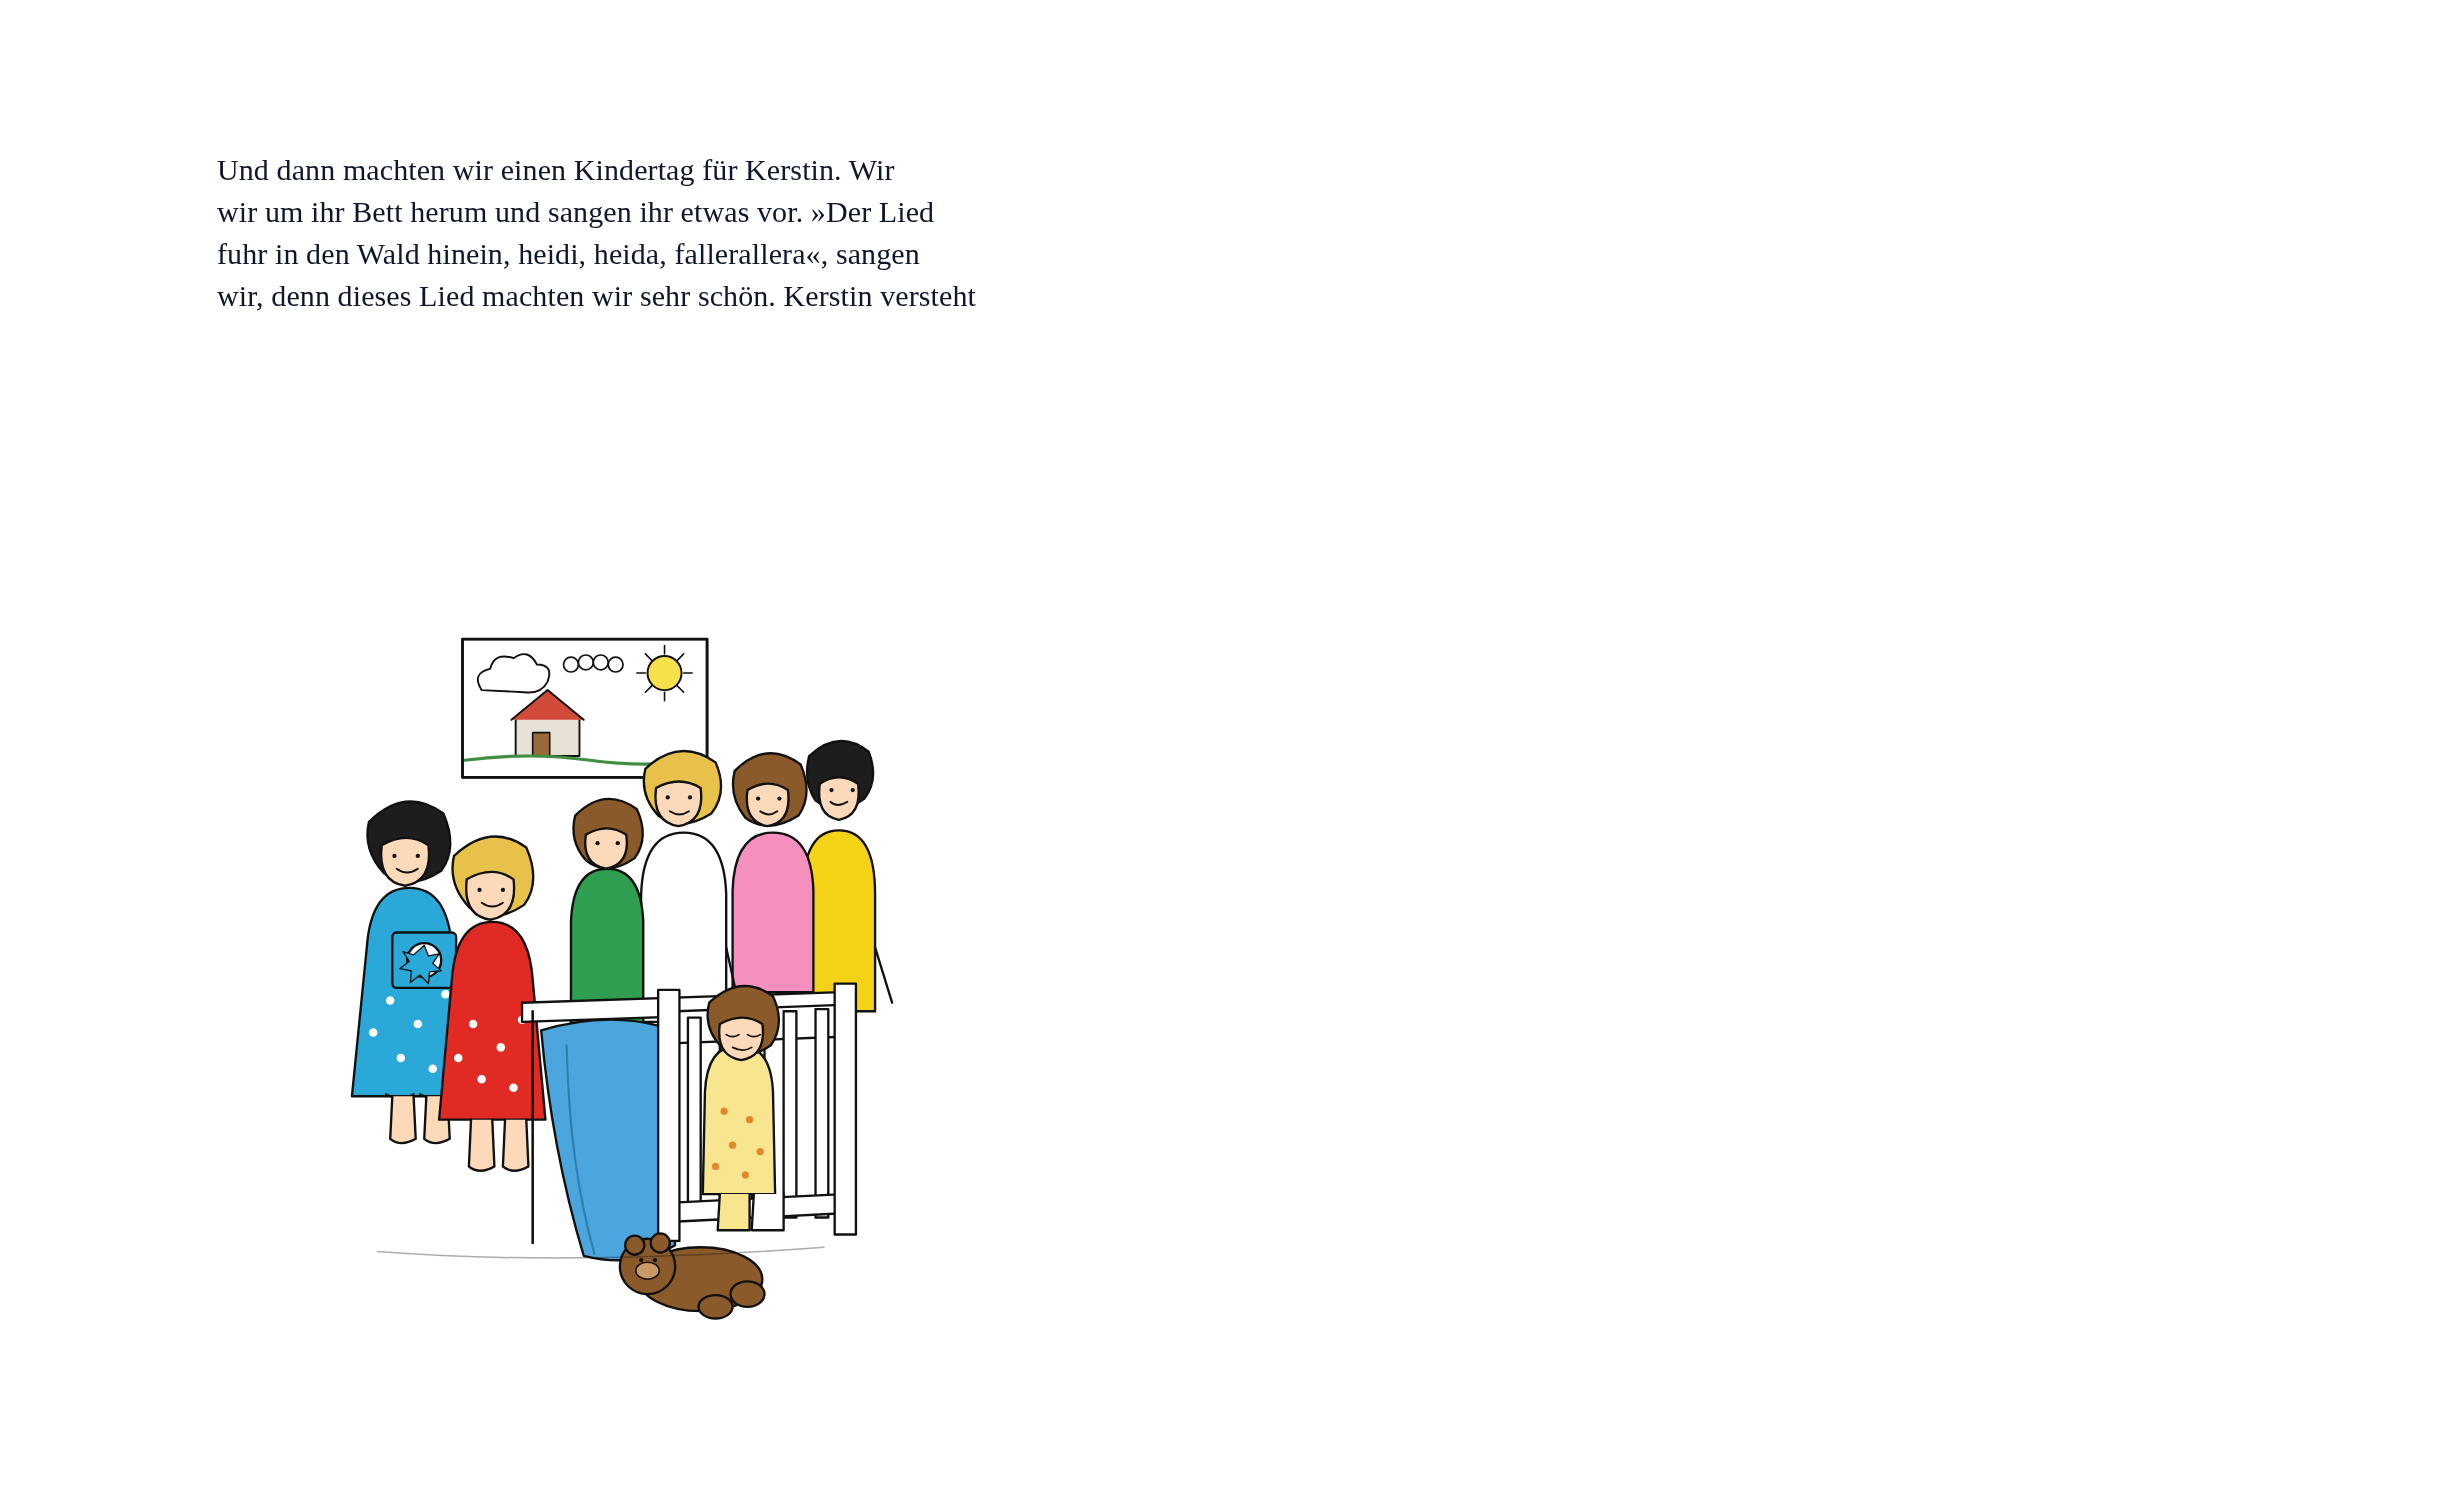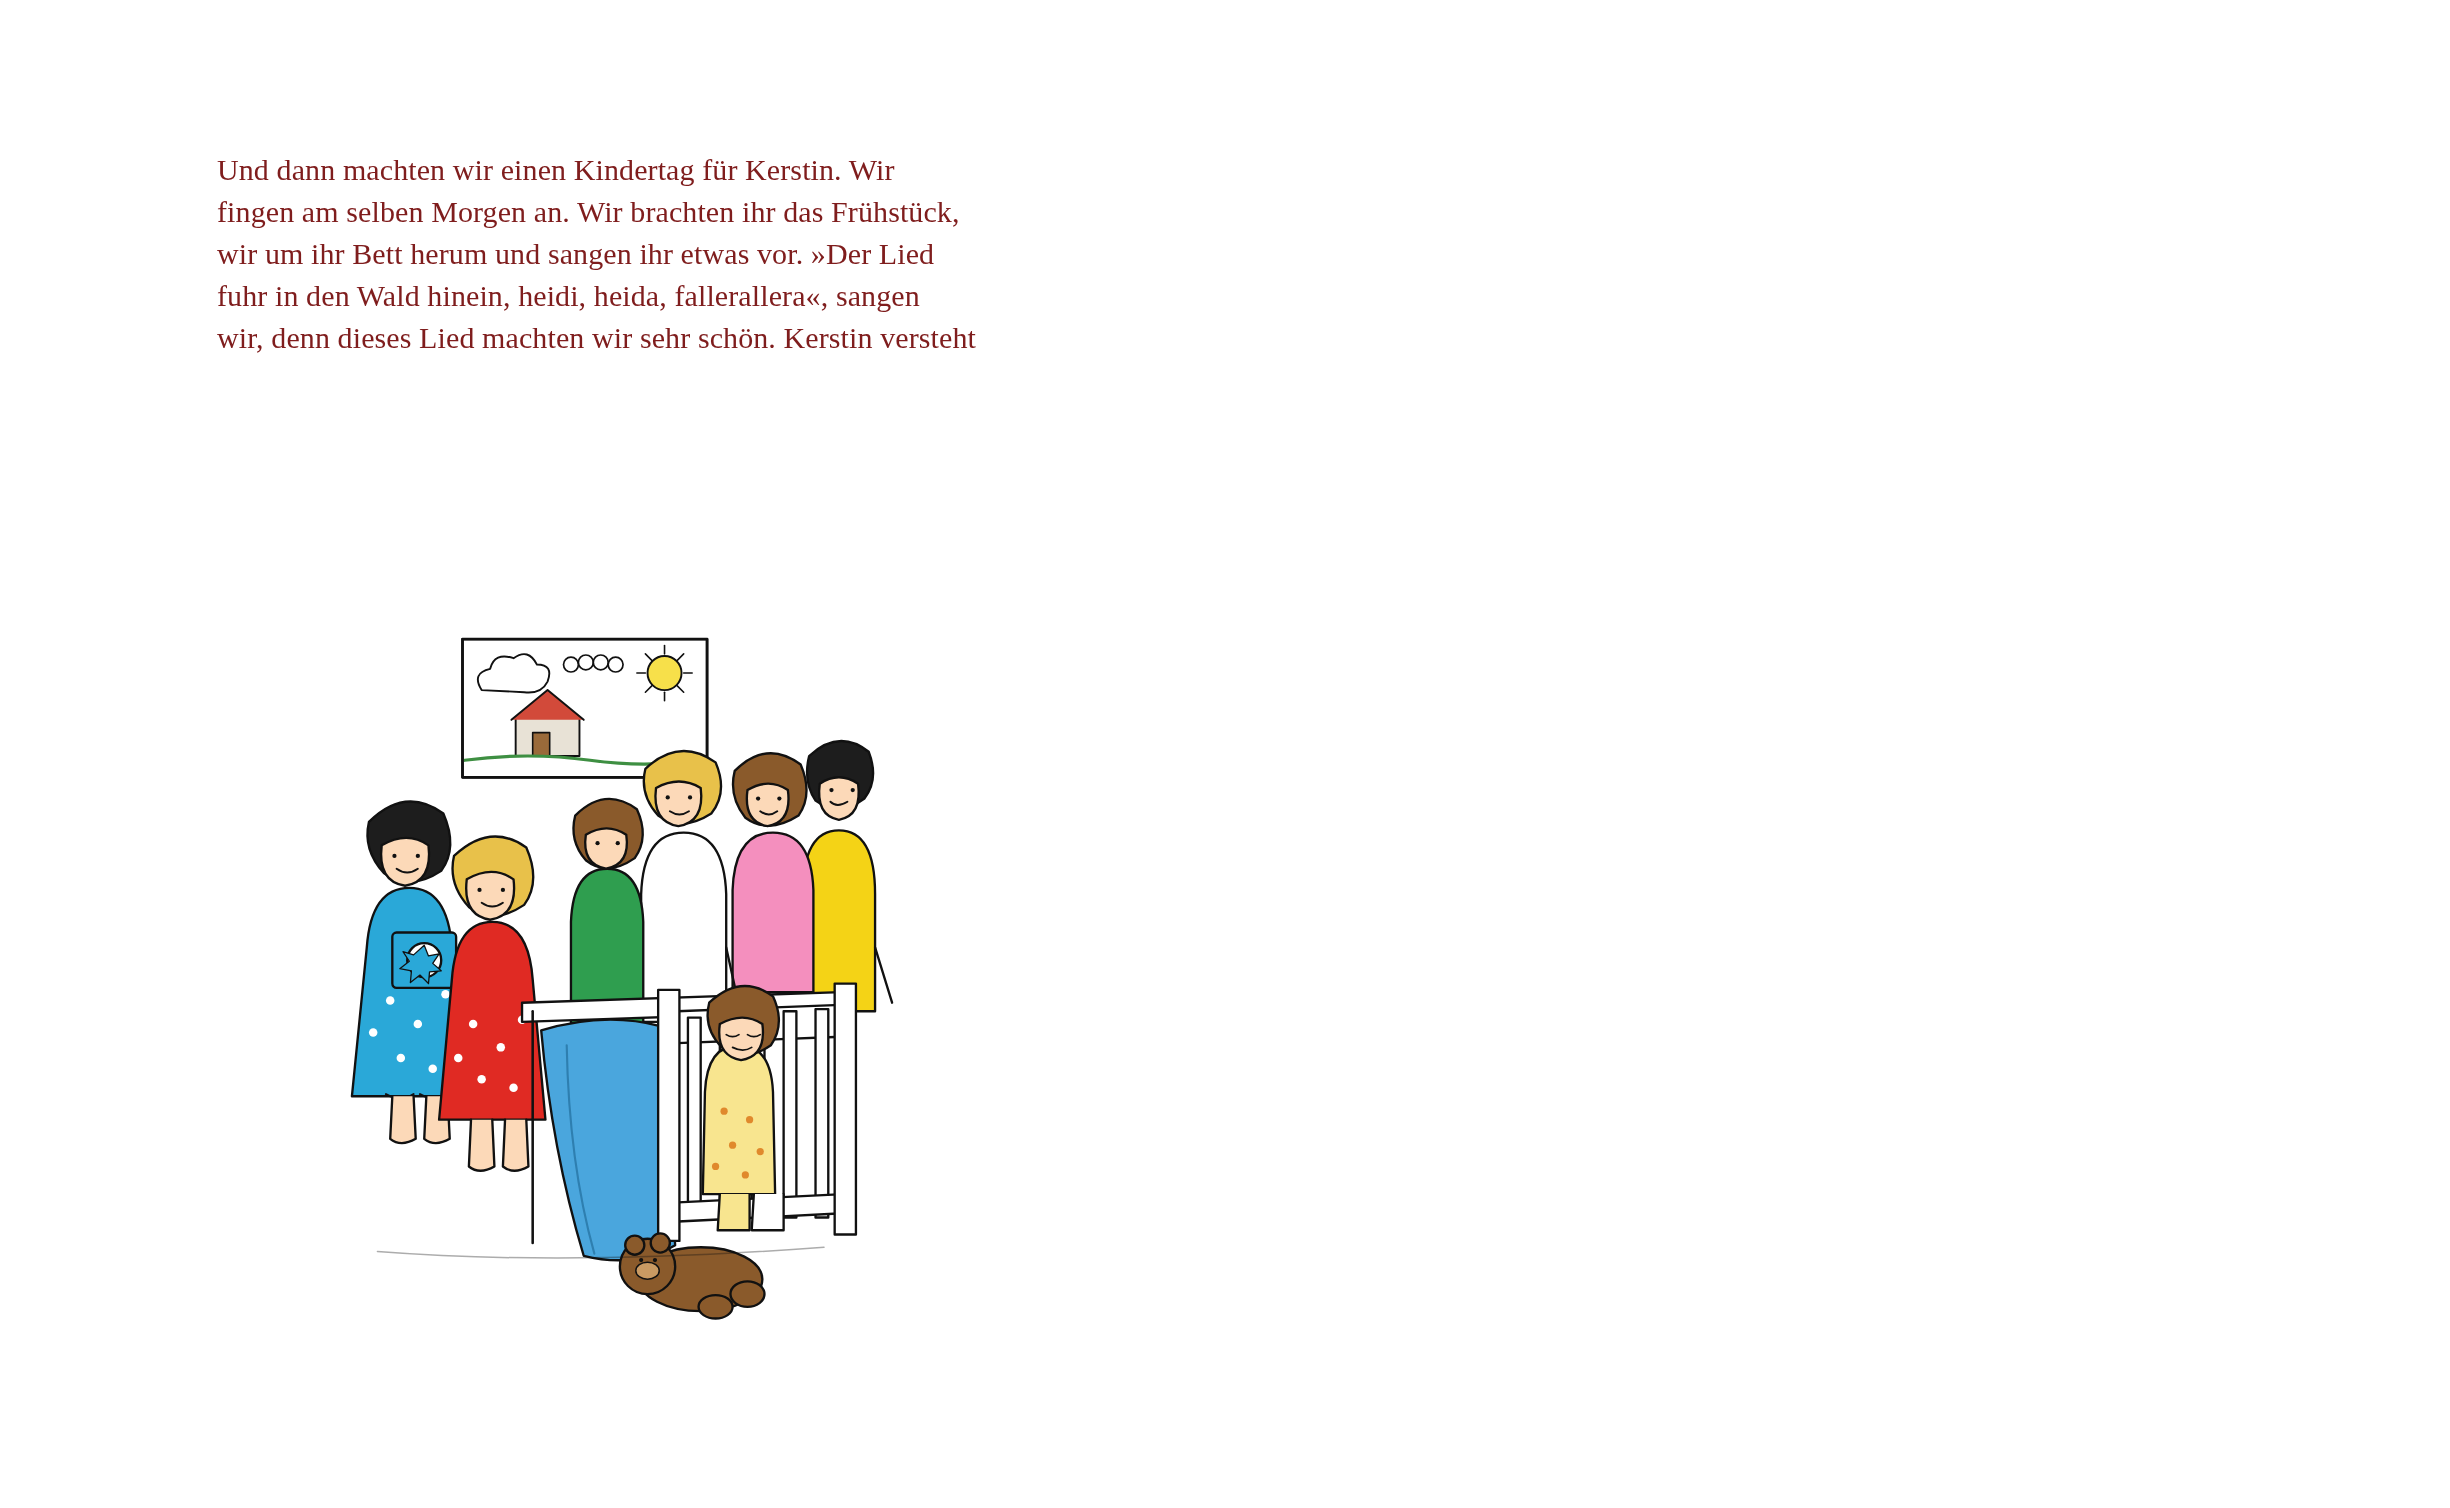--- a/index.html
+++ b/index.html
@@ -27,21 +27,21 @@
     box-sizing: border-box;
   }
   .page-left  { padding: 0; }
   .page-right { padding: 0; }
 
   .text-block {
     position: absolute;
     font-size: 30px;
     line-height: 1.40;
     letter-spacing: 0.1px;
-    color: #7f1d1d;
+    color: #0f172a;
   }
   .text-block p {
     margin: 0;
   }
   .left-text {
     left: 217px;
     top: 149px;
     width: 872px;
   }
   .left-text .lines p {
@@ -64,21 +64,20 @@
 </head>
 <body>
 
 <div class="spread">
 
   <div class="page page-left">
 
     <div class="text-block left-text">
       <div class="lines">
         <p>Und dann machten wir einen Kindertag für Kerstin. Wir</p>
-        <p>fingen am selben Morgen an. Wir brachten ihr das Frühstück,</p>
         <p>wir um ihr Bett herum und sangen ihr etwas vor. »Der Lied</p>
         <p>fuhr in den Wald hinein, heidi, heida, fallerallera«, sangen</p>
         <p>wir, denn dieses Lied machten wir sehr schön. Kerstin versteht</p>
       </div>
     </div>
 
     <div class="illo illo-left">
       <svg viewBox="0 0 600 650" xmlns="http://www.w3.org/2000/svg">
         <g stroke="#111" stroke-width="2.2" fill="none" stroke-linejoin="round" stroke-linecap="round">
 

